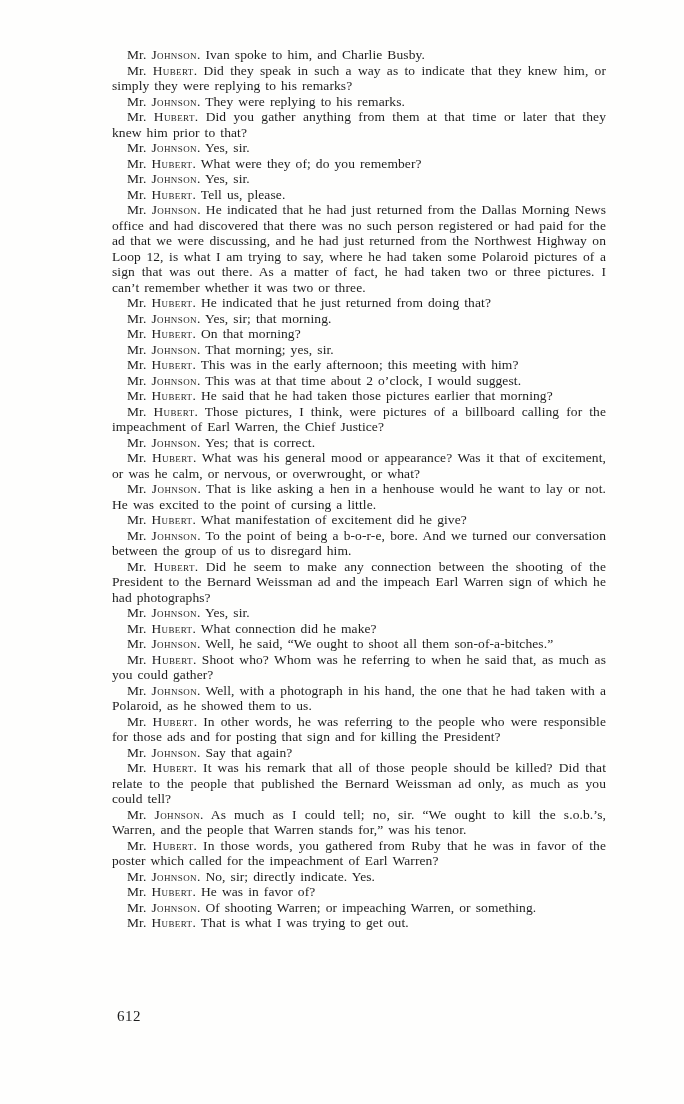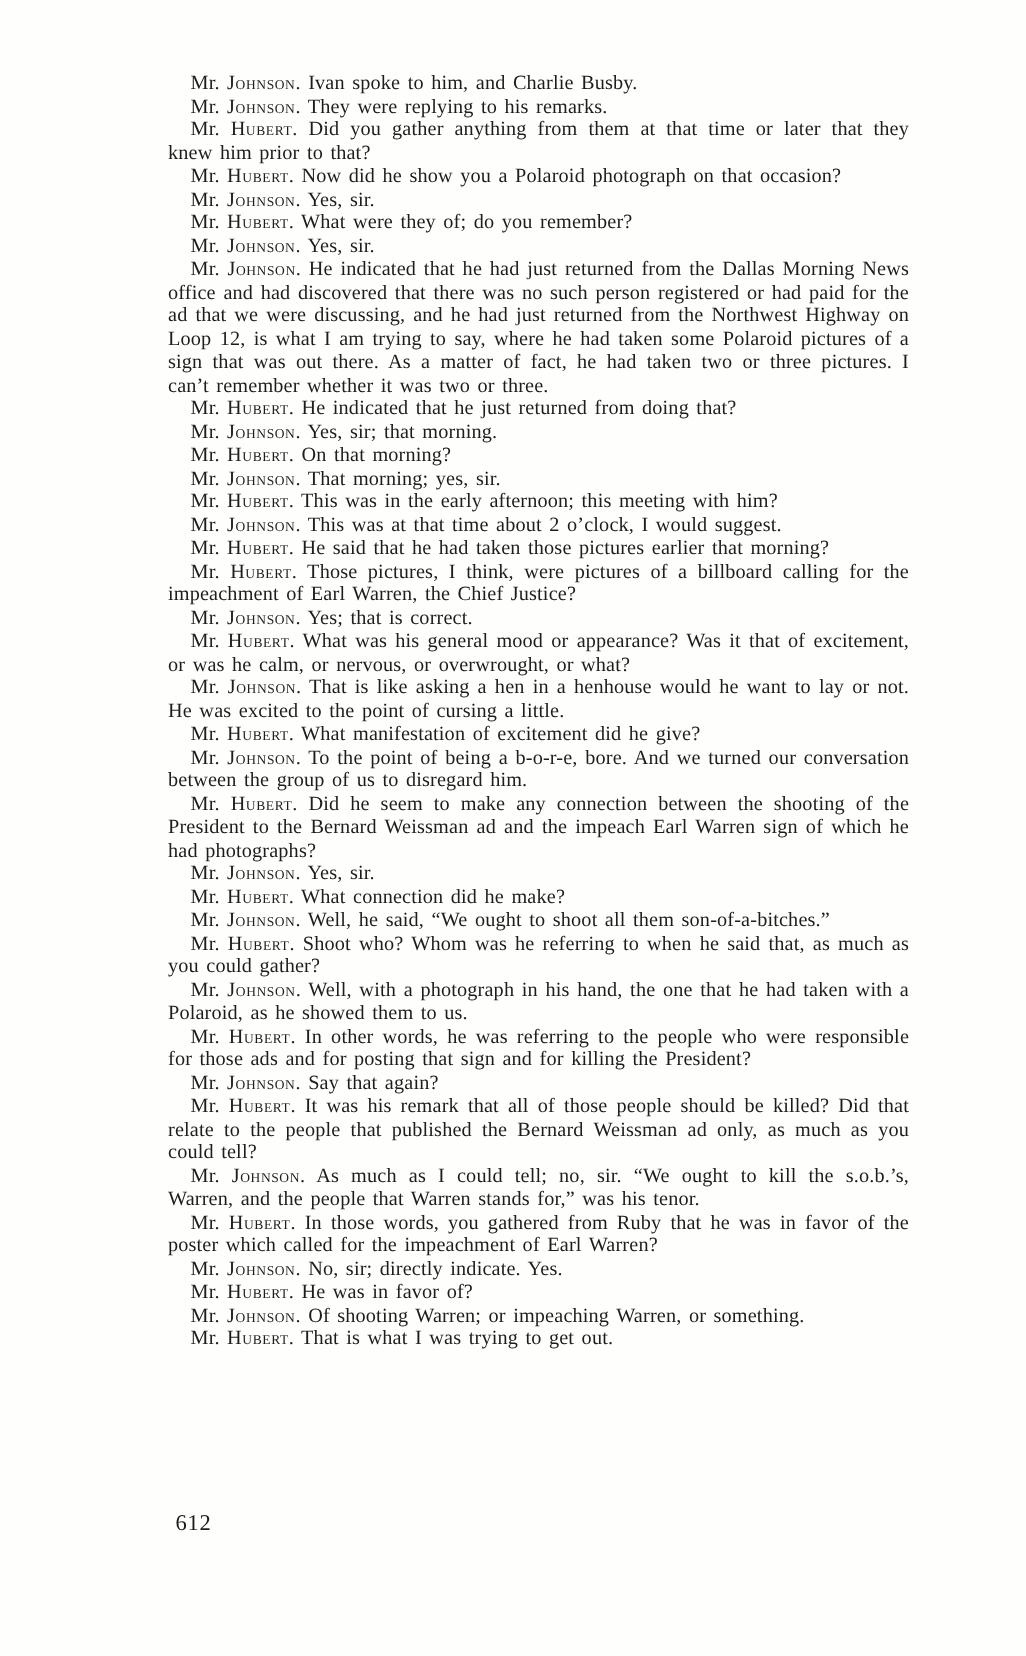--- a/index.html
+++ b/index.html
@@ -46,34 +46,35 @@
     color: #1d1d1d;
   }
 </style>
 </head>
 <body>
 
 <div class="page">
   <div class="text-block">
   <p class="speech"><span class="speaker"><span class="prefix">Mr. </span><span class="surname">Johnson</span></span><span class="speech-text">. Ivan spoke to him, and Charlie Busby.</span></p>
 
+  <p class="speech"><span class="speaker"><span class="prefix">Mr. </span><span class="surname">Hubert</span></span><span class="speech-text">. Did they speak in such a way as to indicate that they knew him, or simply they were replying to his remarks?</span></p>
 
   <p class="speech"><span class="speaker"><span class="prefix">Mr. </span><span class="surname">Johnson</span></span><span class="speech-text">. They were replying to his remarks.</span></p>
 
   <p class="speech"><span class="speaker"><span class="prefix">Mr. </span><span class="surname">Hubert</span></span><span class="speech-text">. Did you gather anything from them at that time or later that they knew him prior to that?</span></p>
 
 
-  <p class="speech"><span class="speaker"><span class="prefix">Mr. </span><span class="surname">Hubert</span></span><span class="speech-text">. Now did he show you a Polaroid photograph on that occasion?</span></p>
 
   <p class="speech"><span class="speaker"><span class="prefix">Mr. </span><span class="surname">Johnson</span></span><span class="speech-text">. Yes, sir.</span></p>
 
   <p class="speech"><span class="speaker"><span class="prefix">Mr. </span><span class="surname">Hubert</span></span><span class="speech-text">. What were they of; do you remember?</span></p>
 
   <p class="speech"><span class="speaker"><span class="prefix">Mr. </span><span class="surname">Johnson</span></span><span class="speech-text">. Yes, sir.</span></p>
 
+  <p class="speech"><span class="speaker"><span class="prefix">Mr. </span><span class="surname">Hubert</span></span><span class="speech-text">. Tell us, please.</span></p>
 
   <p class="speech"><span class="speaker"><span class="prefix">Mr. </span><span class="surname">Johnson</span></span><span class="speech-text">. He indicated that he had just returned from the Dallas Morning News office and had discovered that there was no such person registered or had paid for the ad that we were discussing, and he had just returned from the Northwest Highway on Loop 12, is what I am trying to say, where he had taken some Polaroid pictures of a sign that was out there.  As a matter of fact, he had taken two or three pictures.  I can’t remember whether it was two or three.</span></p>
 
   <p class="speech"><span class="speaker"><span class="prefix">Mr. </span><span class="surname">Hubert</span></span><span class="speech-text">. He indicated that he just returned from doing that?</span></p>
 
   <p class="speech"><span class="speaker"><span class="prefix">Mr. </span><span class="surname">Johnson</span></span><span class="speech-text">. Yes, sir; that morning.</span></p>
 
   <p class="speech"><span class="speaker"><span class="prefix">Mr. </span><span class="surname">Hubert</span></span><span class="speech-text">. On that morning?</span></p>
 
   <p class="speech"><span class="speaker"><span class="prefix">Mr. </span><span class="surname">Johnson</span></span><span class="speech-text">. That morning; yes, sir.</span></p>

